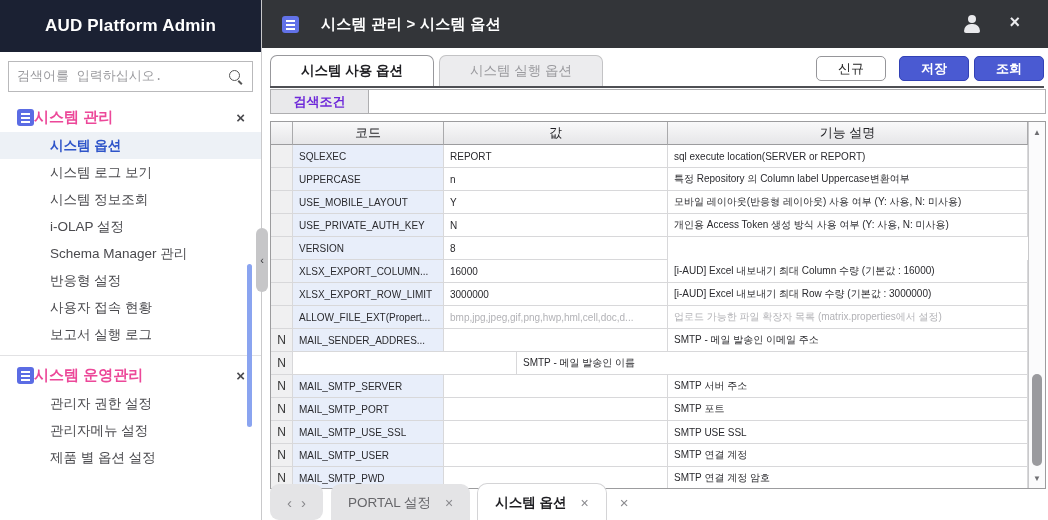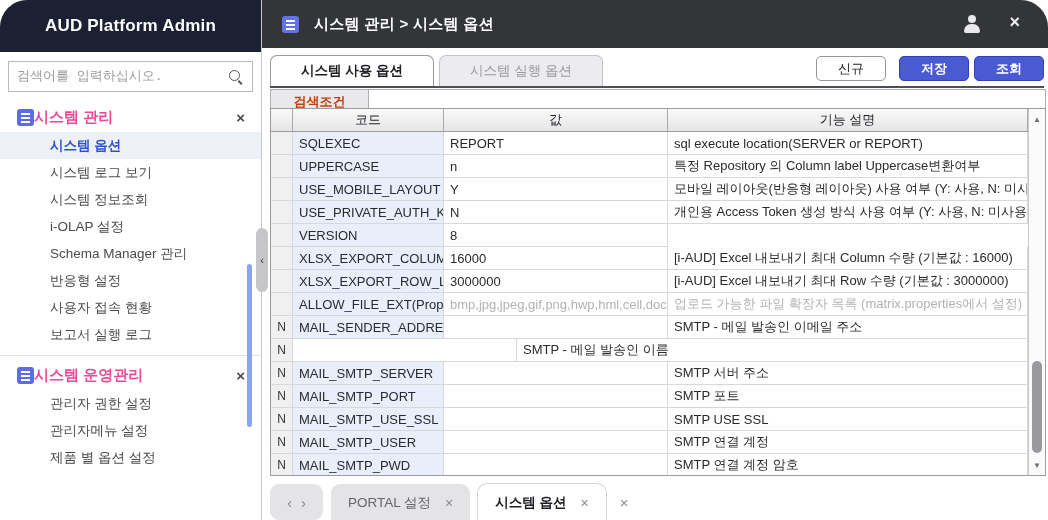--- a/index.html
+++ b/index.html
@@ -1,18 +1,18 @@
 <!DOCTYPE html>
 <html><head>
 <meta charset="utf-8">
 <style>
   * { margin:0; padding:0; box-sizing:border-box; }
   html,body { width:1048px; height:520px; background:#fff;
     font-family:"Liberation Sans","DejaVu Sans",sans-serif; }
-  .app { position:relative; width:1048px; height:520px; overflow:hidden; background:#fff;border-radius:27px; }
+  .app { position:relative; width:1048px; height:520px; overflow:hidden; background:#fff; }
 
   
   .sidebar { position:absolute; left:0; top:0; width:262px; height:520px;
     background:#fff; border-right:1px solid #c9c9cb; }
   .sb-header { height:52px; background:#1b2133; color:#fff; display:flex;
     align-items:center; justify-content:center; font-size:17px; font-weight:bold; letter-spacing:.2px; }
   .sb-search { position:absolute; left:8px; right:8px; top:61px; height:31px;
     border:1px solid #b9b9bb; background:#fff; display:flex; align-items:center; padding:0 8px; }
   .sb-search input { flex:1; border:none; outline:none; font-size:13px; color:#333;
     font-family:Liberation Mono, monospace; background:transparent; }
@@ -35,21 +35,21 @@
   .sb-vthumb { position:absolute; width:5px; left:247px; top:264px; height:163px;
     background:#8aa4f0; border-radius:3px; }
   .collapse-handle { position:absolute; left:256px; top:228px; width:12px; height:64px;
     background:#c6c6c8; border-radius:6px; z-index:5; display:flex; align-items:center;
     justify-content:center; color:#3a3a3e; font-size:11px; cursor:pointer; }
 
   
   .topbar { position:absolute; left:262px; right:0; top:0; height:48px; background:#333539;
     display:flex; align-items:center; padding:0 0 0 20px; }
   .topbar .doc-icon { background:#6272e8; }
-  .crumb { color:#fff; font-size:15px; font-weight:bold; margin-left:15px; letter-spacing:.3px; }
+  .crumb { color:#fff; font-size:15px; font-weight:bold; margin-left:22px; letter-spacing:.3px; }
   .person-icon { position:absolute; right:66px; top:15px; width:20px; height:18px; cursor:pointer; }
   .person-icon::before { content:""; position:absolute; left:6px; top:0; width:8px; height:8px;
     border-radius:50%; background:#e9e9ec; }
   .person-icon::after { content:""; position:absolute; left:2px; top:9px; width:16px; height:9px;
     border-radius:7px 7px 2px 2px; background:#e9e9ec; }
   .topbar-close { position:absolute; right:28px; top:12px; color:#ececef; font-size:18px;
     font-weight:bold; cursor:pointer; line-height:1.2; }
 
   
   .tabstrip { position:absolute; left:270px; right:4px; top:55px; height:33px;
@@ -60,35 +60,35 @@
   .tab.active { background:#fff; color:#1e1e22; font-weight:bold; border-color:#98989c; }
   .btns { margin-left:auto; display:flex; align-items:center; padding-bottom:5px; }
   .btn { height:25px; width:70px; border-radius:5px; font-size:13px; font-family:inherit;
     display:flex; align-items:center; justify-content:center; cursor:pointer;margin-left:18px; }
   .btn.light { background:#fff; border:1px solid #96969a; color:#222; margin-right:8px; }
   .btn.blue { background:#4a5ad2; border:1px solid #3241b5; color:#fff; font-weight:bold; margin-left:5px; }
 
   
   .searchrow { position:absolute; left:270px; right:2px; top:89px; height:25px; display:flex; }
   .sc-label { width:99px; background:#e9e9eb; border:1px solid #aeaeb0; font-size:13px;
-    font-weight:bold; color:#c2410c; display:flex; align-items:center; justify-content:center; }
+    font-weight:bold; color:#6d28d9; display:flex; align-items:center; justify-content:center; }
   .sc-input { flex:1; border:1px solid #aeaeb0; border-left:none; background:#fff;
     font-size:13px; padding:0 6px; outline:none; font-family:inherit; color:#333; }
 
   
-  .grid { position:absolute; left:270px; top:108px; width:776px; height:368px;
+  .grid { position:absolute; left:270px; top:121px; width:776px; height:368px;
     border:1px solid #9c9c9e; background:#fff; display:flex; }
   .grid-cols { flex:1; display:flex; flex-direction:column; overflow:hidden; }
   .ghead { display:flex; height:23px; flex:0 0 23px; }
   .ghead .gcell { background:linear-gradient(#f9f9fa,#e6e6e8); border-right:1px solid #aaaaac;
     border-bottom:1px solid #9c9c9e; display:flex; align-items:center; justify-content:center;
     font-size:13px; color:#1e1e22; }
   .grow { display:flex; height:23px; flex:0 0 23px; }
   .grow .gcell { border-right:1px solid #d8d8da; border-bottom:1px solid #d8d8da;
-    font-size:13px; color:#2a2a2e; display:flex; align-items:center; padding:4px 6px;
+    font-size:10px; color:#2a2a2e; display:flex; align-items:center; padding:4px 6px;
     white-space:nowrap; overflow:hidden; }
   .c-flag { width:22px; flex:0 0 22px; justify-content:center; padding:0 !important; }
   .grow .c-flag { background:#f0f0f1; font-size:12px; color:#333; }
   .c-code { width:151px; flex:0 0 151px; }
   .grow .c-code { background:#e8eefa; }
   .c-val { width:224px; flex:0 0 224px; }
   .c-desc { flex:1; }
   .grow.muted .c-val, .grow.muted .c-desc { color:#b2b2b6; }
   .vscroll { width:17px; flex:0 0 17px; background:#fbfbfc; border-left:1px solid #c9c9cb;
     position:relative; }

